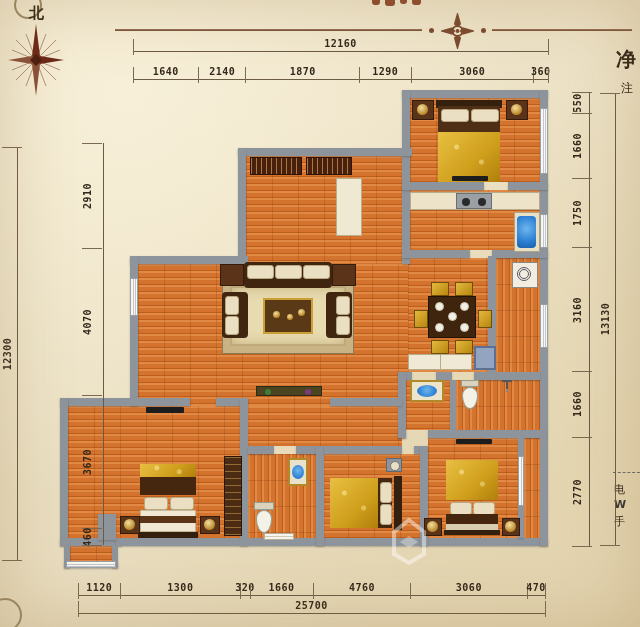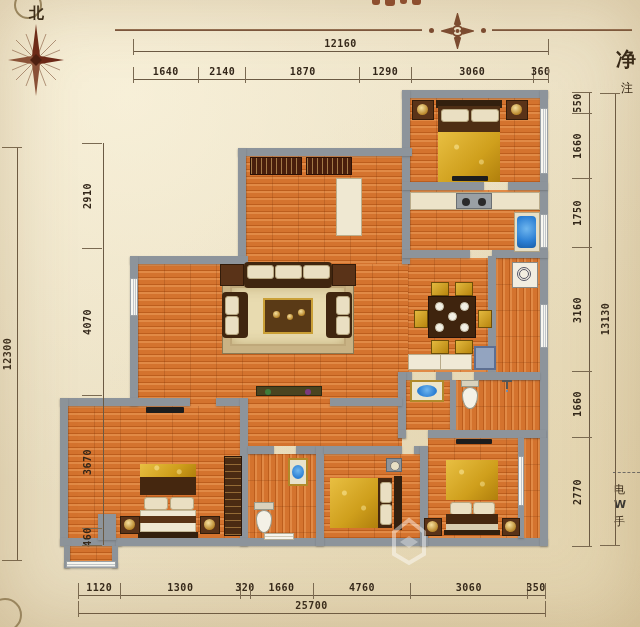--- a/index.html
+++ b/index.html
@@ -345,21 +345,21 @@
       <span class="dlabel" style="left: 21.9234%; bottom: 5px; transform: translateX(-50%);">1300</span>
       <div class="tick" style="left: calc(34.7188% - 0.5px); top: 3px; width: 1px; height: 16px;"></div>
       <span class="dlabel" style="left: 35.7783%; bottom: 5px; transform: translateX(-50%);">320</span>
       <div class="tick" style="left: calc(36.8378% - 0.5px); top: 3px; width: 1px; height: 16px;"></div>
       <span class="dlabel" style="left: 43.6023%; bottom: 5px; transform: translateX(-50%);">1660</span>
       <div class="tick" style="left: calc(50.3667% - 0.5px); top: 3px; width: 1px; height: 16px;"></div>
       <span class="dlabel" style="left: 60.7987%; bottom: 5px; transform: translateX(-50%);">4760</span>
       <div class="tick" style="left: calc(71.2306% - 0.5px); top: 3px; width: 1px; height: 16px;"></div>
       <span class="dlabel" style="left: 83.7001%; bottom: 5px; transform: translateX(-50%);">3060</span>
       <div class="tick" style="left: calc(96.1695% - 0.5px); top: 3px; width: 1px; height: 16px;"></div>
-      <span class="dlabel" style="left: 98.0848%; bottom: 5px; transform: translateX(-50%);">350</span>
+      <span class="dlabel" style="left: 98.0848%; bottom: 5px; transform: translateX(-50%);">470</span>
       <div class="tick" style="left: calc(100% - 0.5px); top: 3px; width: 1px; height: 16px;"></div>
     </div>
     <div class="dim" style="left: 78px; top: 598px; width: 467px; height: 18px;">
       <div class="dline" style="left: 0px; right: 0px; bottom: 2px; height: 1px;"></div>
       <div class="tick" style="left: calc(0% - 0.5px); top: 3px; width: 1px; height: 16px;"></div>
       <span class="dlabel" style="left: 50%; bottom: 5px; transform: translateX(-50%);">25700</span>
       <div class="tick" style="left: calc(100% - 0.5px); top: 3px; width: 1px; height: 16px;"></div>
     </div>
     <div class="dim" style="left: 80px; top: 143px; width: 26px; height: 402px;">
       <div class="dline" style="top: 0px; bottom: 0px; right: 2px; width: 1px;"></div>

